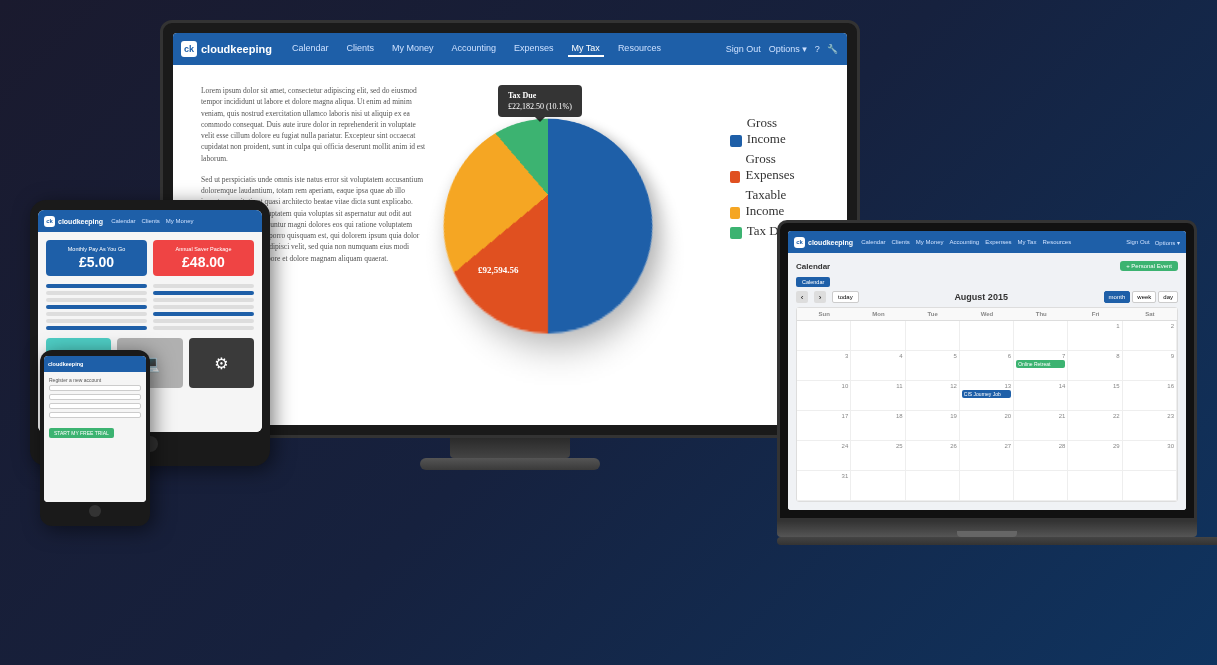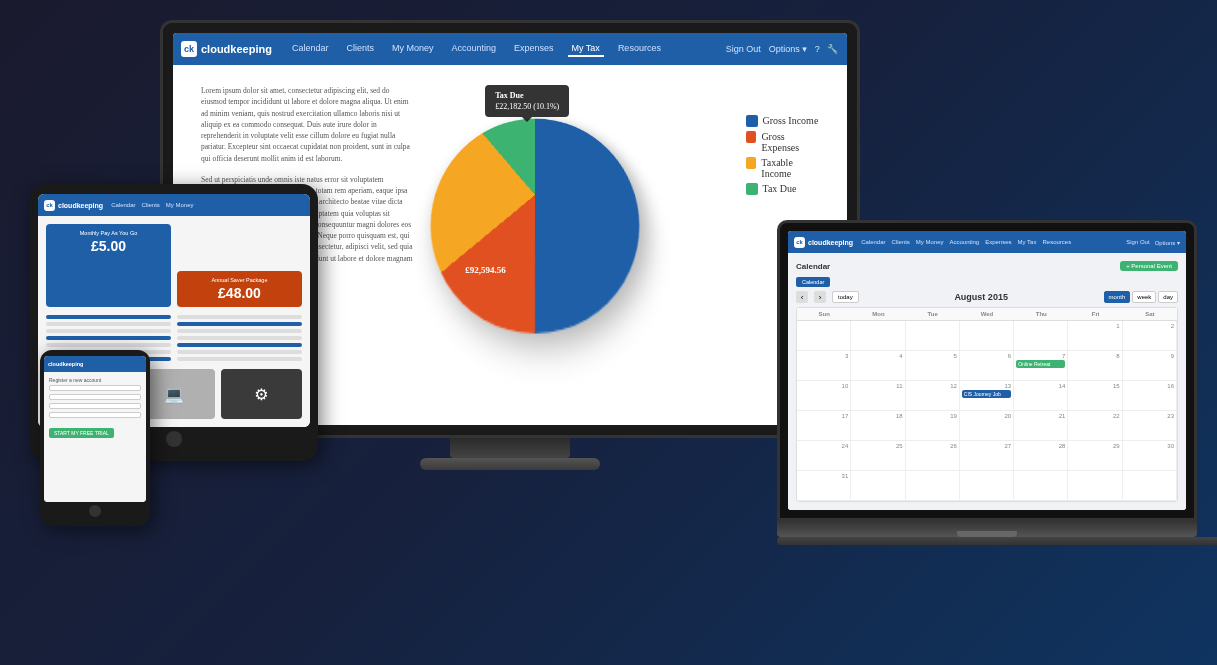--- a/index.html
+++ b/index.html
@@ -178,23 +178,23 @@
     }
     .legend {
       display: flex;
       flex-direction: column;
       gap: 4px;
       margin-left: 20px;
       margin-top: 30px;
     }
     .legend-item {
       display: flex;
-      align-items: flex-start;
+      align-items: flex-end;
       gap: 5px;
-      font-size: 10px;
+      font-size: 13px;
       color: #333;
       padding-left: 23px;
     }
     .legend-dot {
       width: 12px;
       height: 12px;
       border-radius: 2px;
     }
     .monitor-stand {
       width: 120px;
@@ -207,23 +207,23 @@
       width: 180px;
       height: 12px;
       background: linear-gradient(to bottom, #555, #3a3a3a);
       margin: 0 auto;
       border-radius: 6px;
     }
 
     
     .tablet {
       position: absolute;
-      top: 184px;
+      top: 200px;
       left: 30px;
-      width: 288px;
+      width: 240px;
       background: #1a1a1a;
       border-radius: 16px;
       padding: 10px 8px;
       box-shadow: 4px 4px 20px rgba(0,0,0,0.5);
     }
     .tablet-screen {
       background: #fff;
       border-radius: 6px;
       overflow: hidden;
     }
@@ -265,23 +265,22 @@
       flex: 1;
       border-radius: 4px;
       padding: 6px;
       text-align: center;
     }
     .pricing-box.blue {
       background: #1e5fa8;
       color: #fff;
     }
     .pricing-box.green {
-      background: #c2410c;
-      color: #fff;
-      margin-top: 47px;
+      background: #ef4444;
+      color: #fff;
     }
     .pricing-label {
       font-size: 5.5px;
       margin-bottom: 2px;
     }
     .pricing-amount {
       font-size: 14px;
       font-weight: bold;
     }
     .tablet-list {
@@ -599,21 +598,21 @@
       height: 8px;
       background: linear-gradient(to bottom, #444, #333);
       border-radius: 4px;
       margin: 0 auto;
     }
 
     
     .monitor-chart-area {
       display: flex;
       align-items: flex-start;
-      gap: 26px;
+      gap: 2px;
     }
   </style>
 </head>
 <body>
 
 <div class="monitor">
   <div class="monitor-screen">
     <div class="monitor-inner">
 
       <div class="monitor-nav">

